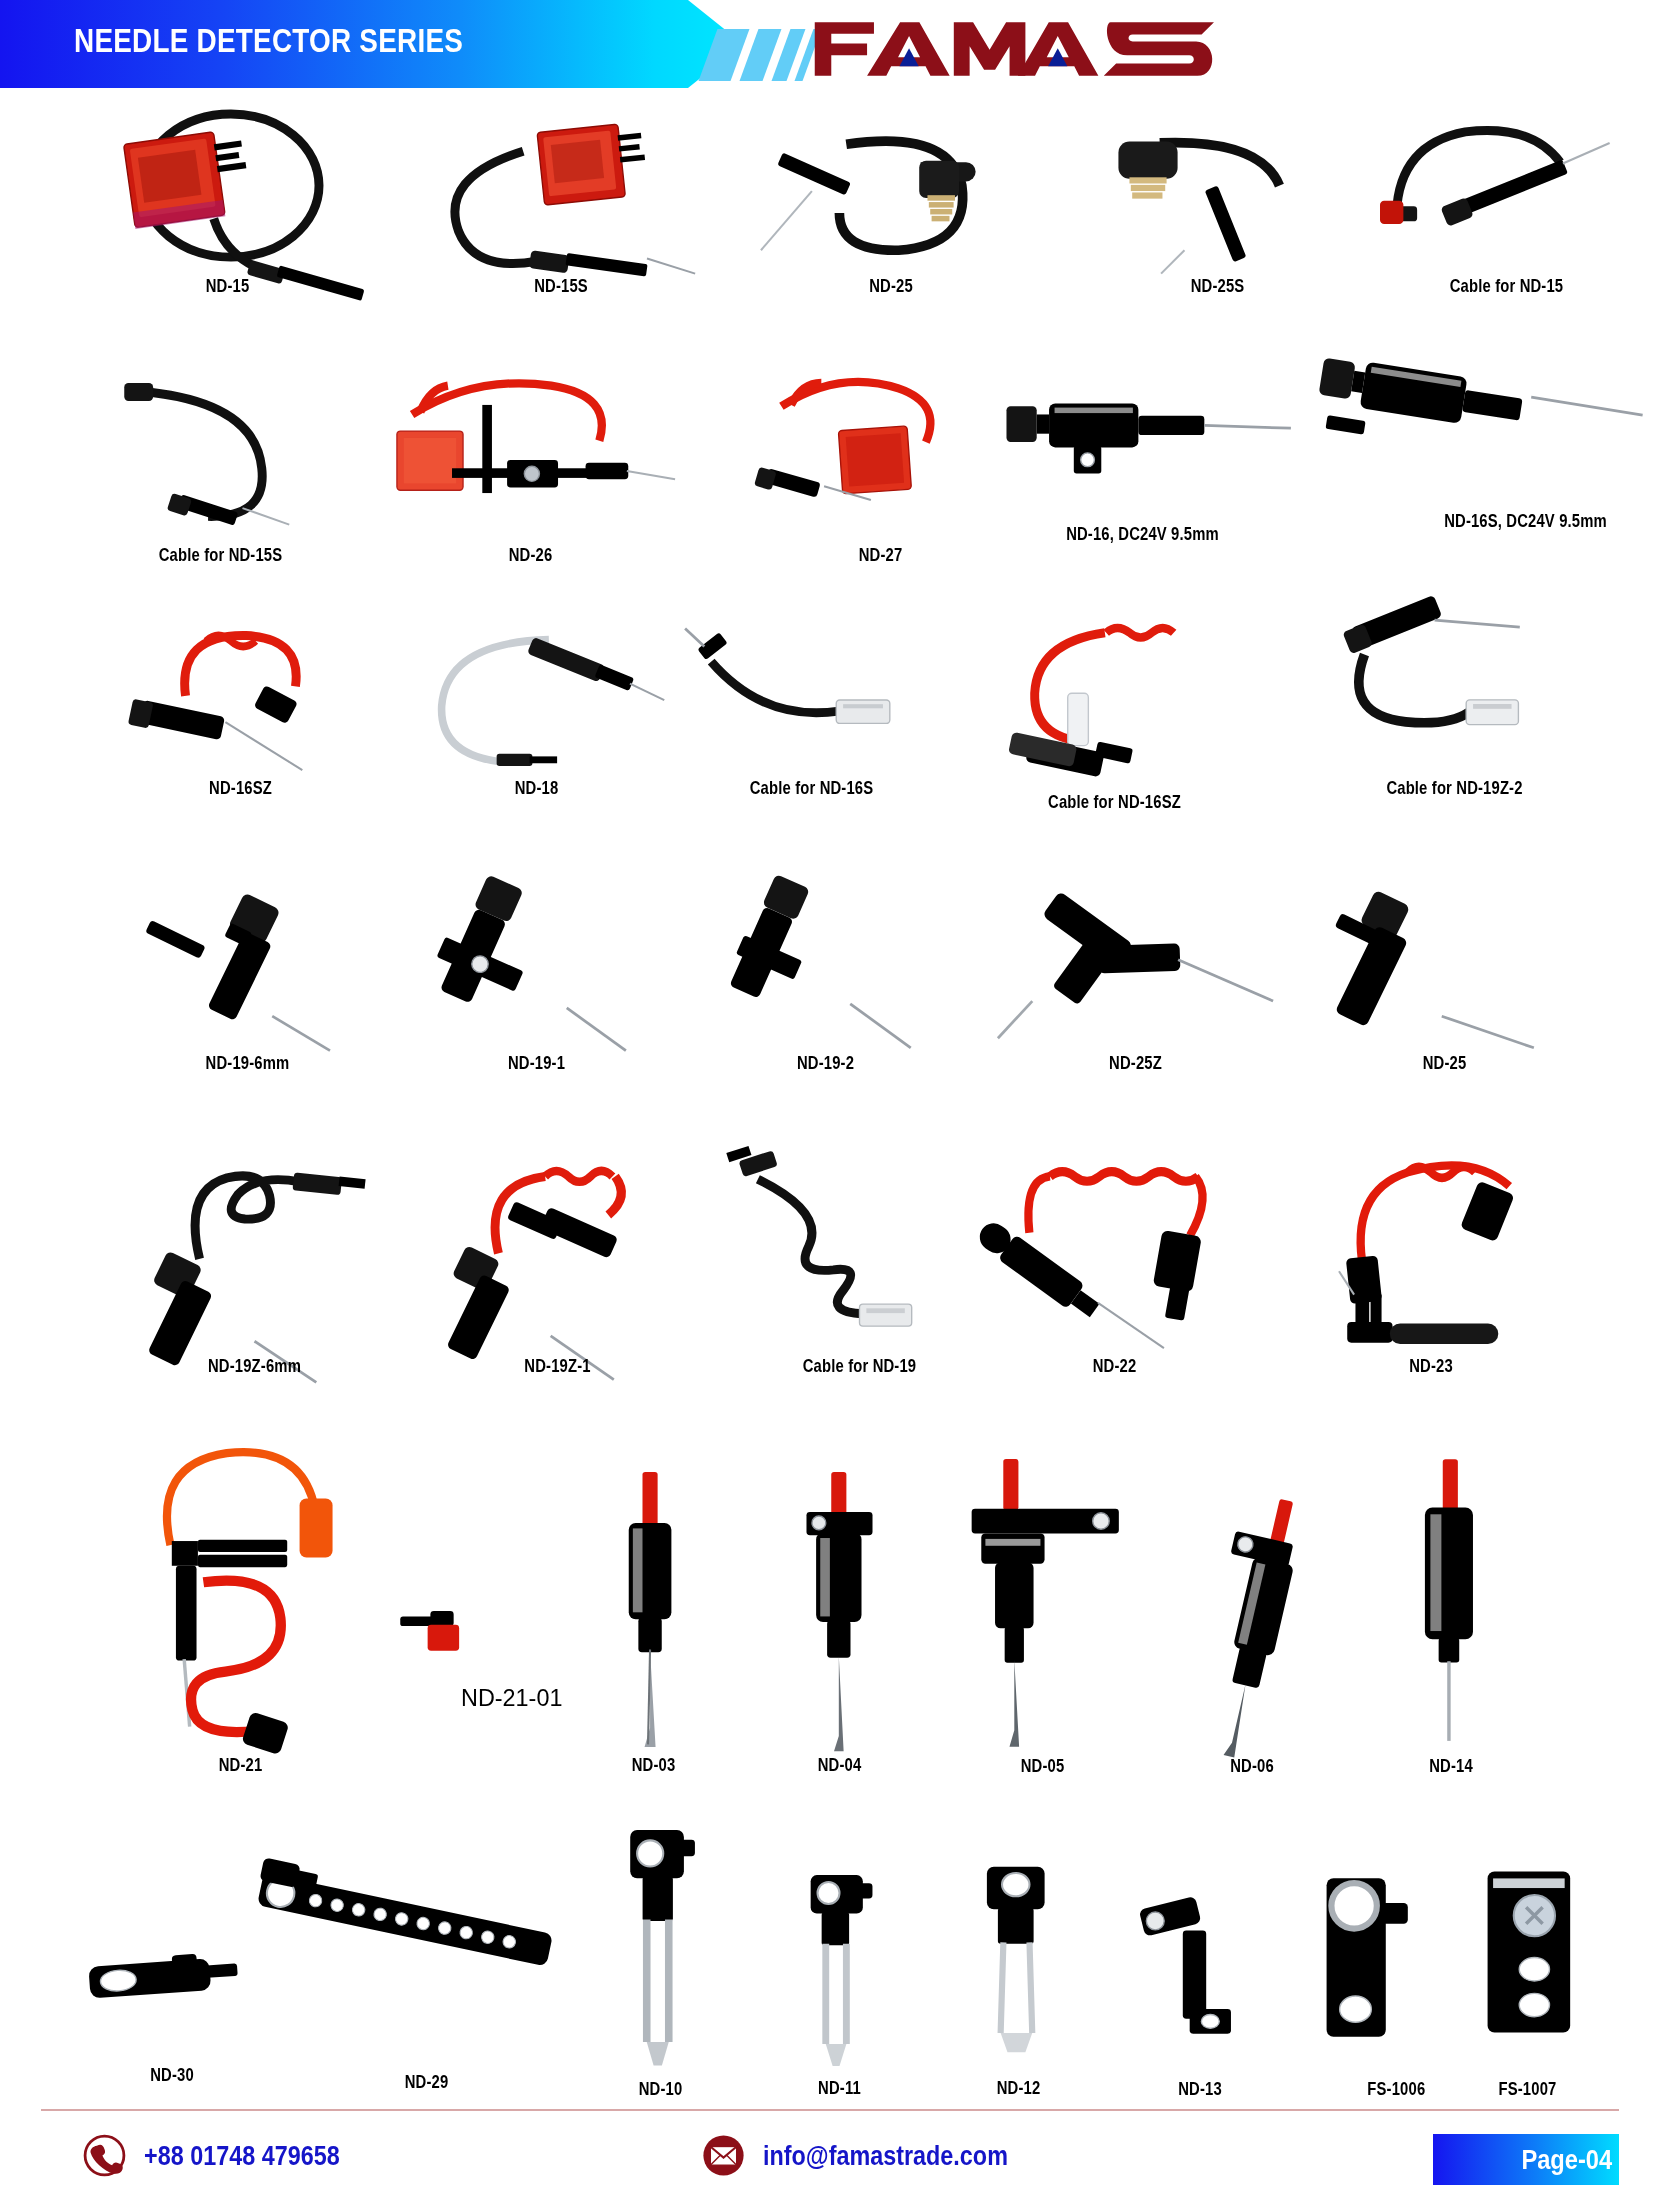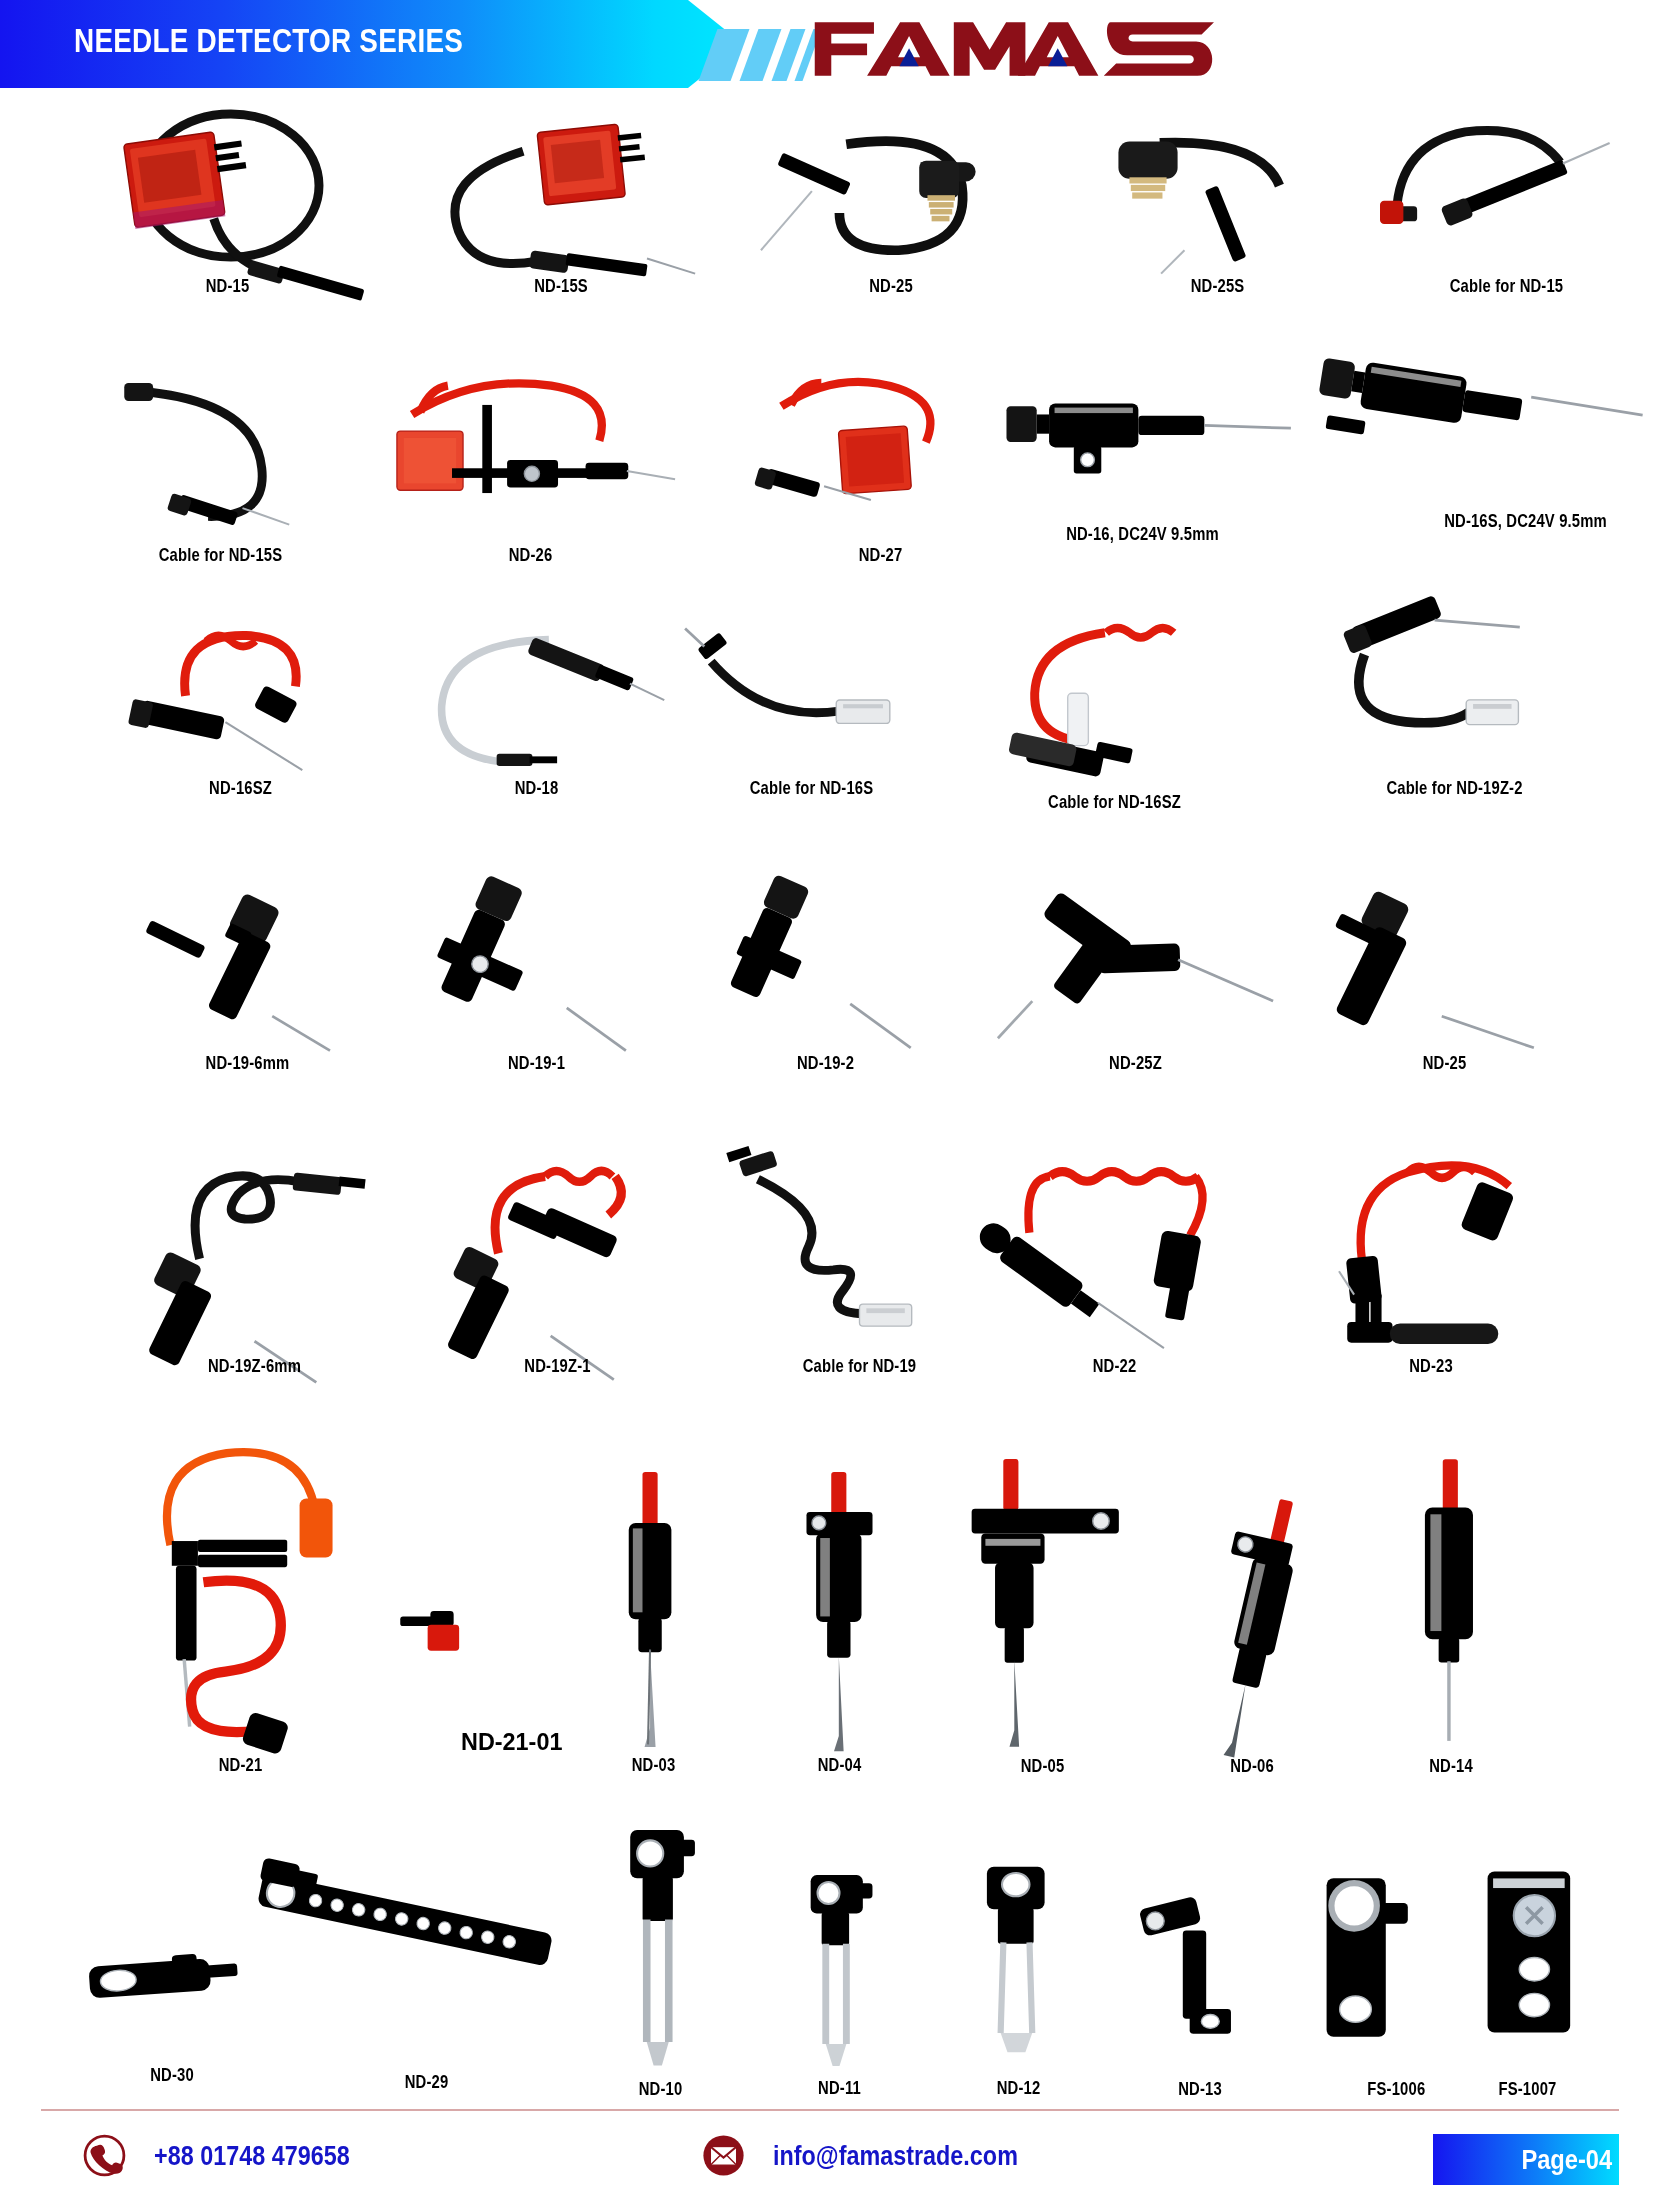--- a/index.html
+++ b/index.html
@@ -37,21 +37,21 @@
   
   .grid-row { position: absolute; left: 0; width: 1660px; }
   .cell { position: absolute; text-align: center; }
   .cell-img { position: relative; width: 100%; }
   .caption {
     font-size: 19px; font-weight: 600; color: #000000;
     transform: scaleX(0.78); transform-origin: center center;
     white-space: nowrap; letter-spacing: 0.2px;
   }
   .caption.big {
-    font-size: 23.4px; font-weight: 700; transform: none; letter-spacing: 0px; margin-top: 44px;
+    font-size: 23.4px; font-weight: 400; transform: none; letter-spacing: 0px;
   }
   .chrome {
     background: linear-gradient(180deg,#f4f5f6 0%, #ffffff 14%, #d9dce0 45%, #9ba1a8 72%, #eceef0 92%, #c2c7cd 100%);
     border-radius: 3px;
   }
   .chrome-v {
     background: linear-gradient(90deg,#c7ccd2 0%, #ffffff 22%, #e3e6ea 45%, #a3a9b0 74%, #f0f2f4 92%, #b9bfc5 100%);
     border-radius: 3px;
   }
   .bananared { background: linear-gradient(180deg,#ff6050 0%,#e21a0a 50%,#a00b02 100%); border-radius: 5px 5px 2px 2px; }
@@ -60,21 +60,21 @@
   .steel-plate {
     background: linear-gradient(110deg,#fafbfb 0%,#d7dade 22%,#b4b9bf 50%,#e9ebee 74%,#aab0b6 100%);
     border: 1px solid #9aa0a6;
   }
 
   svg.art { position: absolute; left:0; top:0; overflow: visible; }
 
   
   .footer { position: absolute; left: 0; top: 2109px; width: 1660px; height: 96px; }
   .footer-rule { position: absolute; left: 41px; top: 0; width: 1578px; height: 2.1px; background: #d8a8a8; }
-  .f-item { position: absolute; display: flex; align-items: center; gap: 28px; }
+  .f-item { position: absolute; display: flex; align-items: center; gap: 18px; }
   .f-text { font-size: 27.5px; color: #1515c8; font-weight: 600; transform: scaleX(0.85); transform-origin: left center; white-space: nowrap; }
   .page-badge {
     position: absolute; right: 41px; top: 25px;
     width: 186px; height: 51px;
     background: linear-gradient(90deg,#1515f0 0%, #0d7cf8 55%, #00dcff 100%);
     color: #fff; font-size: 27.5px; font-weight: 600;
     display: flex; align-items: center; justify-content: flex-end;
     transform: none;
   }
   .page-badge span { transform: scaleX(0.86); }

